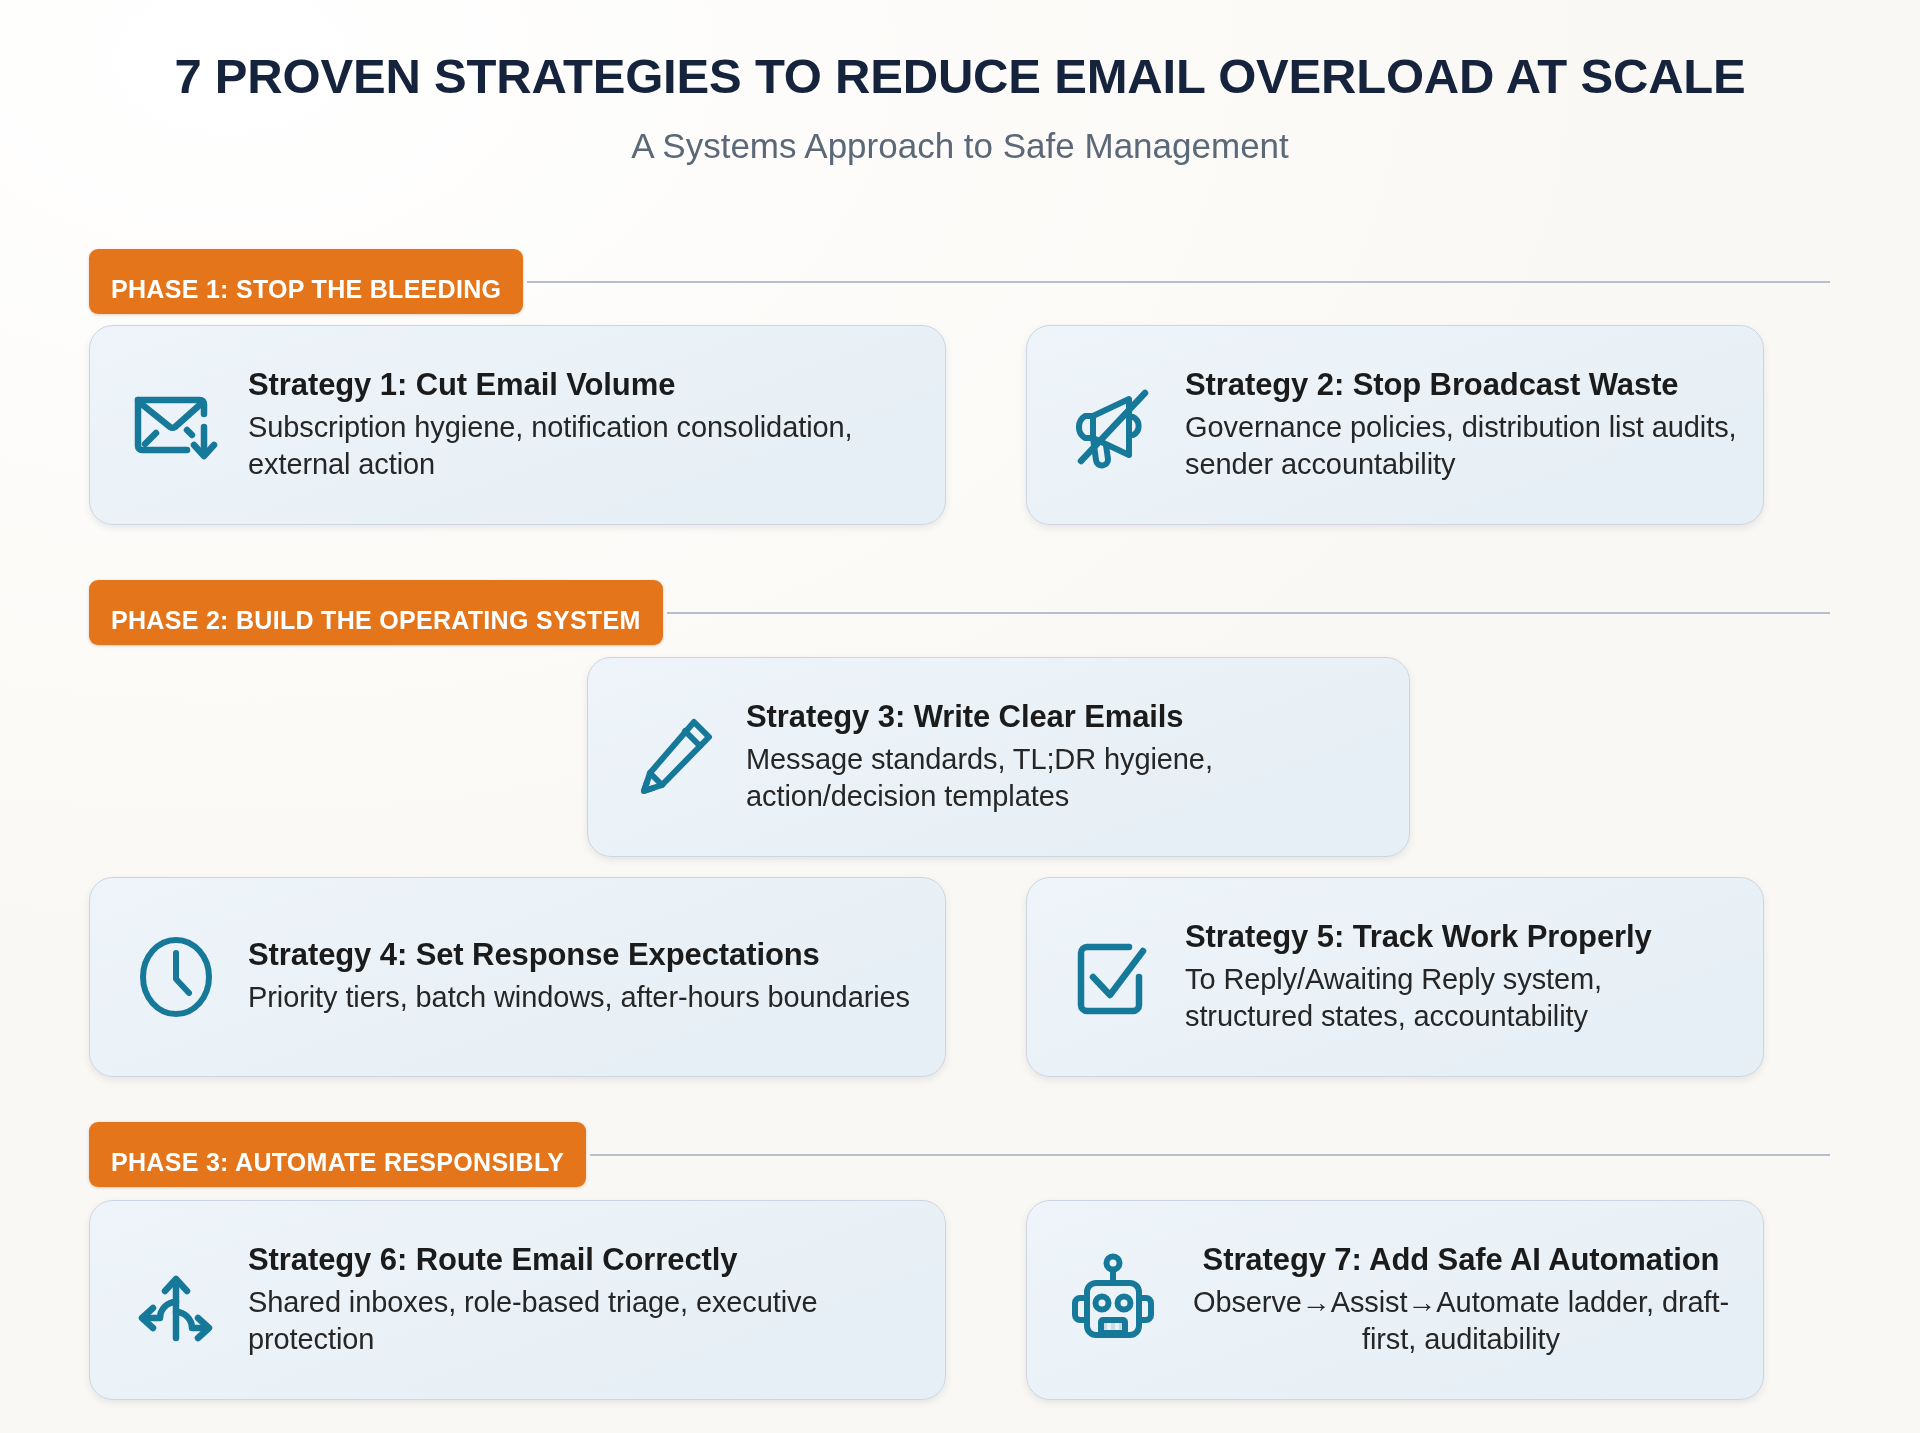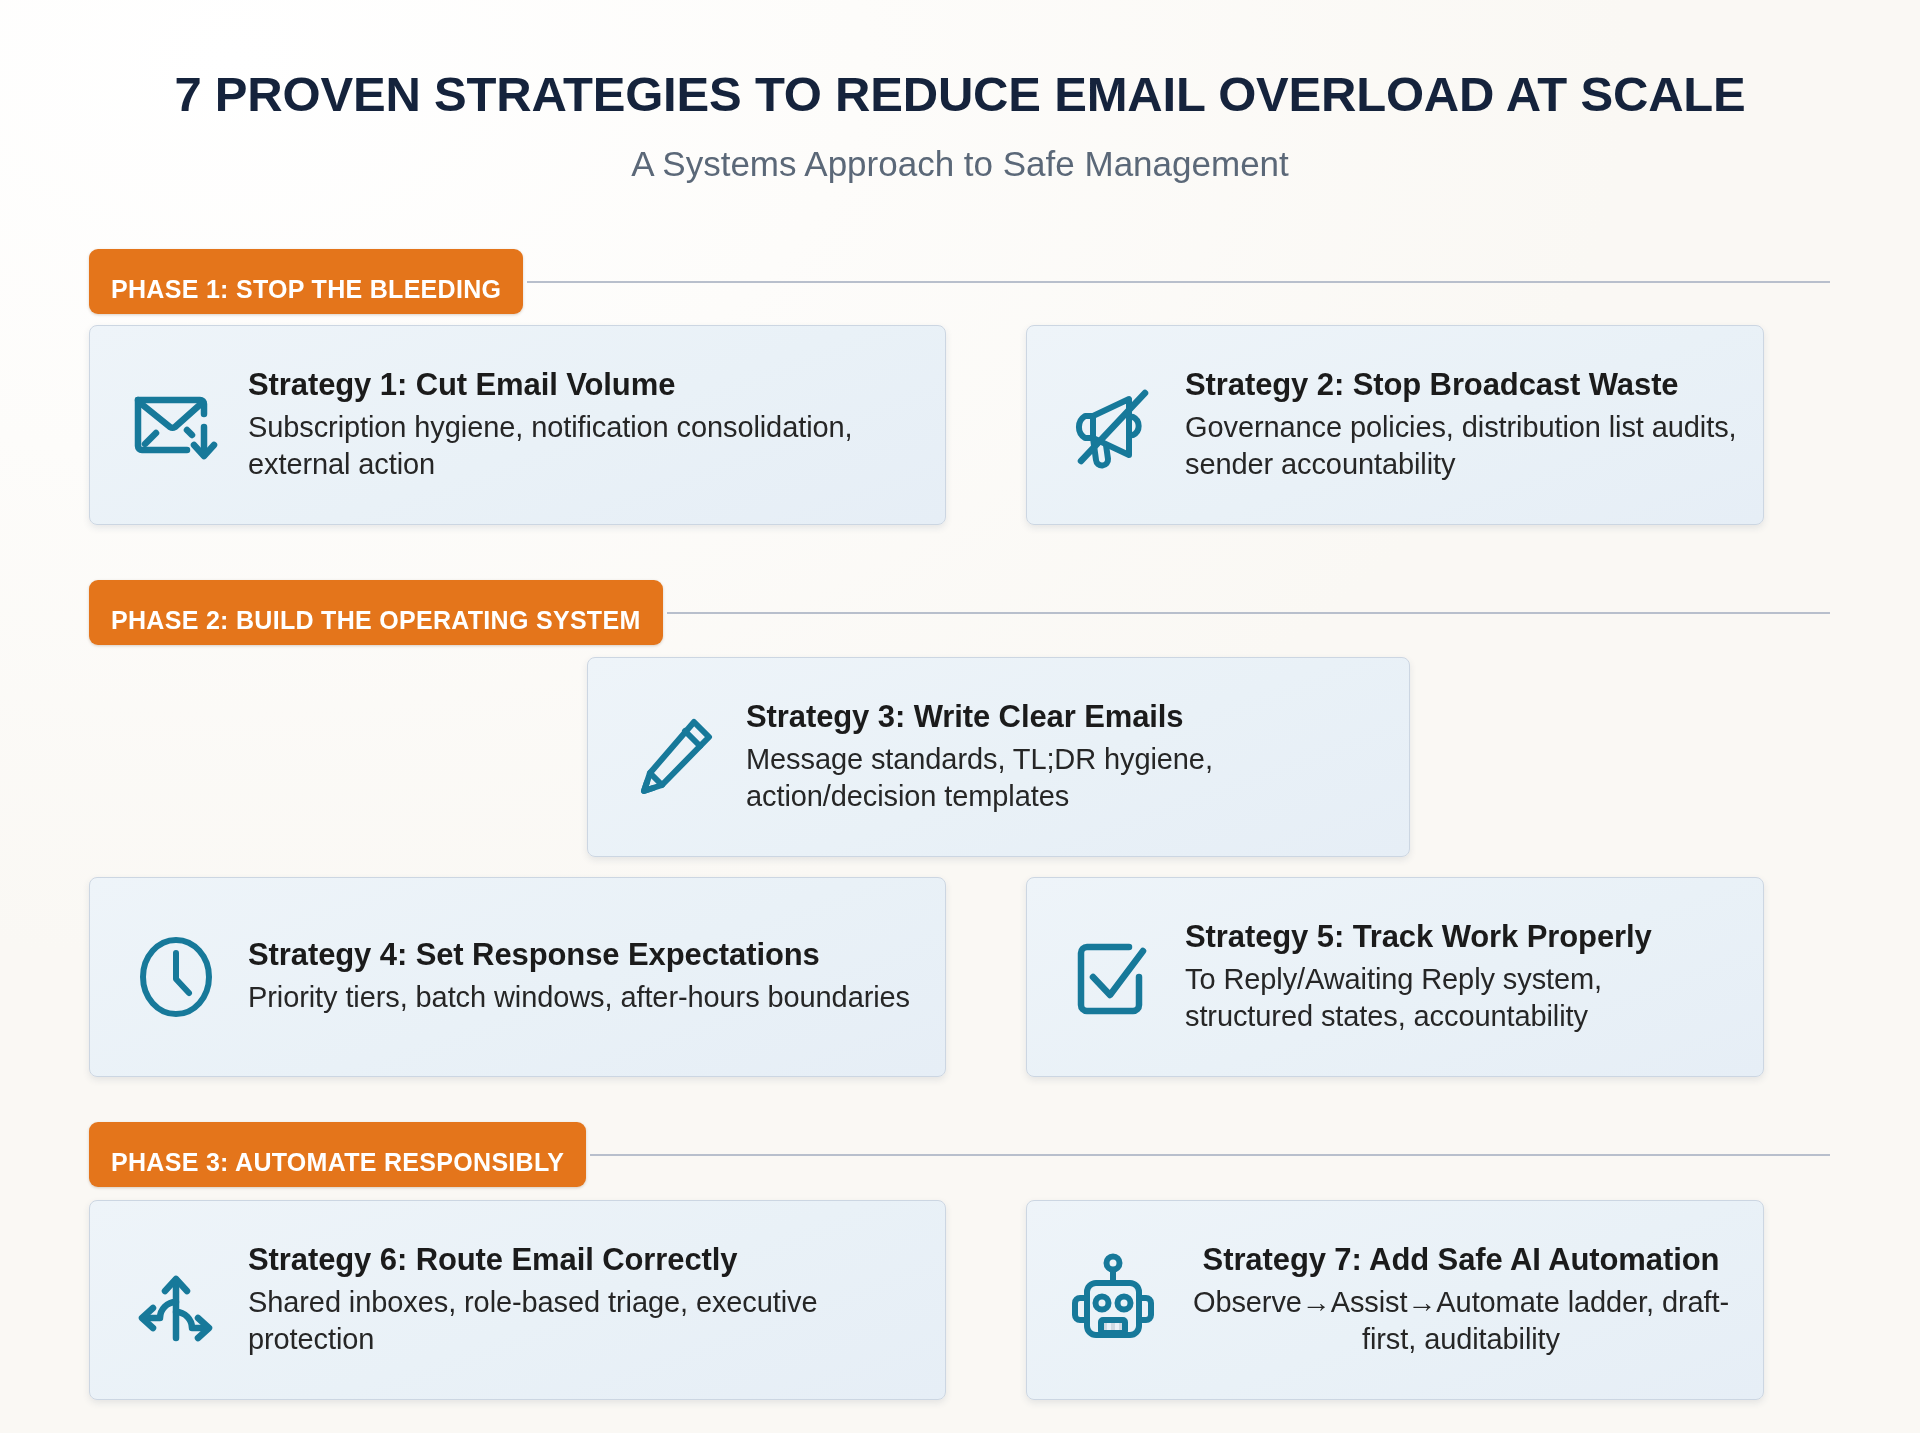--- a/index.html
+++ b/index.html
@@ -19,21 +19,21 @@
 
   .page {
     position: relative;
     width: 1920px;
     height: 1433px;
     box-sizing: border-box;
   }
 
   
   .header {
-    padding-top: 68px;
+    padding-top: 50px;
     text-align: center;
   }
   .title {
     font-size: 49px;
     font-weight: bold;
     letter-spacing: -0.2px;
     color: #15233c;
     line-height: 1.1;
     margin: 0;
     text-transform: uppercase;
@@ -74,21 +74,21 @@
     background: #b8bfcc;
     margin-left: 4px;
   }
 
   
   .card {
     position: absolute;
     box-sizing: border-box;
     background: linear-gradient(160deg, #eef4f9 0%, #e9f1f7 55%, #e6eef6 100%);
     border: 1.6px solid #ccd6e2;
-    border-radius: 8px;
+    border-radius: 24px;
     box-shadow: 0 3px 7px rgba(40,60,90,0.10);
     display: flex;
     align-items: center;
     padding: 0 26px 0 30px;
   }
   .card-icon {
     flex: 0 0 auto;
     width: 112px;
     height: 112px;
     display: flex;

